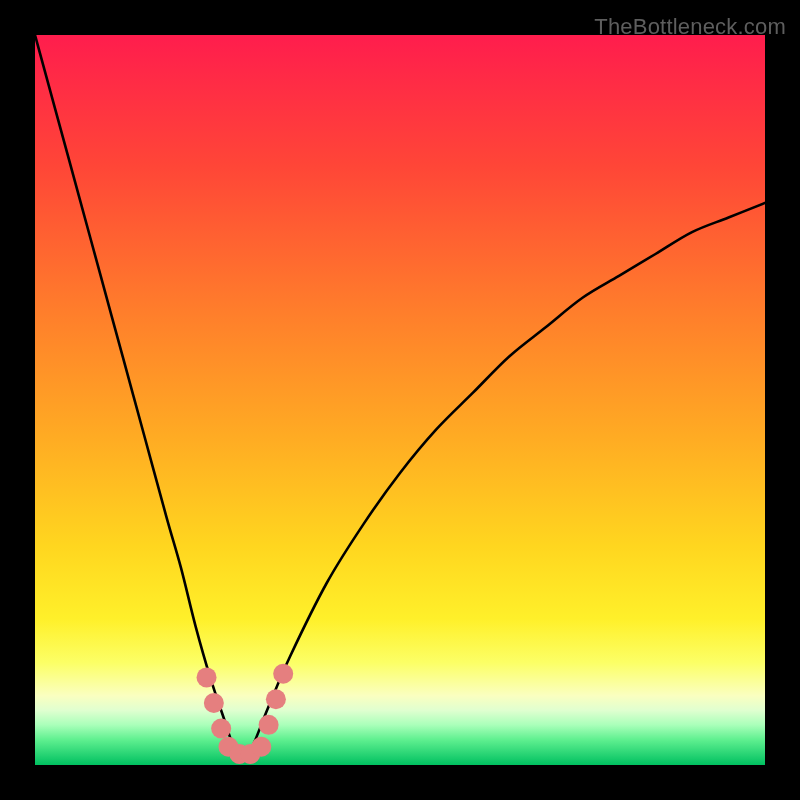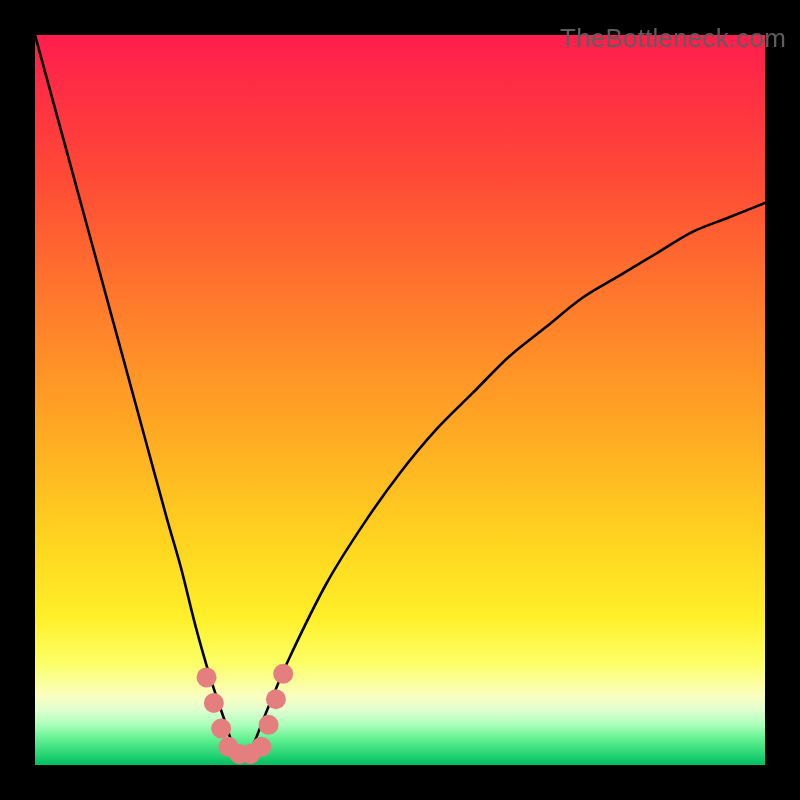--- a/index.html
+++ b/index.html
@@ -19,24 +19,24 @@
   }
   .plot-area {
     position: absolute;
     left: 35px;
     top: 35px;
     width: 730px;
     height: 730px;
   }
   .watermark {
     position: absolute;
-    top: 23px;
+    top: 14px;
     right: 14px;
     color: #5e5e5e;
-    font-size: 26px;
+    font-size: 22px;
     font-weight: 500;
     letter-spacing: 0.2px;
     user-select: none;
   }
   svg {
     display: block;
     width: 730px;
     height: 730px;
   }
 </style>

